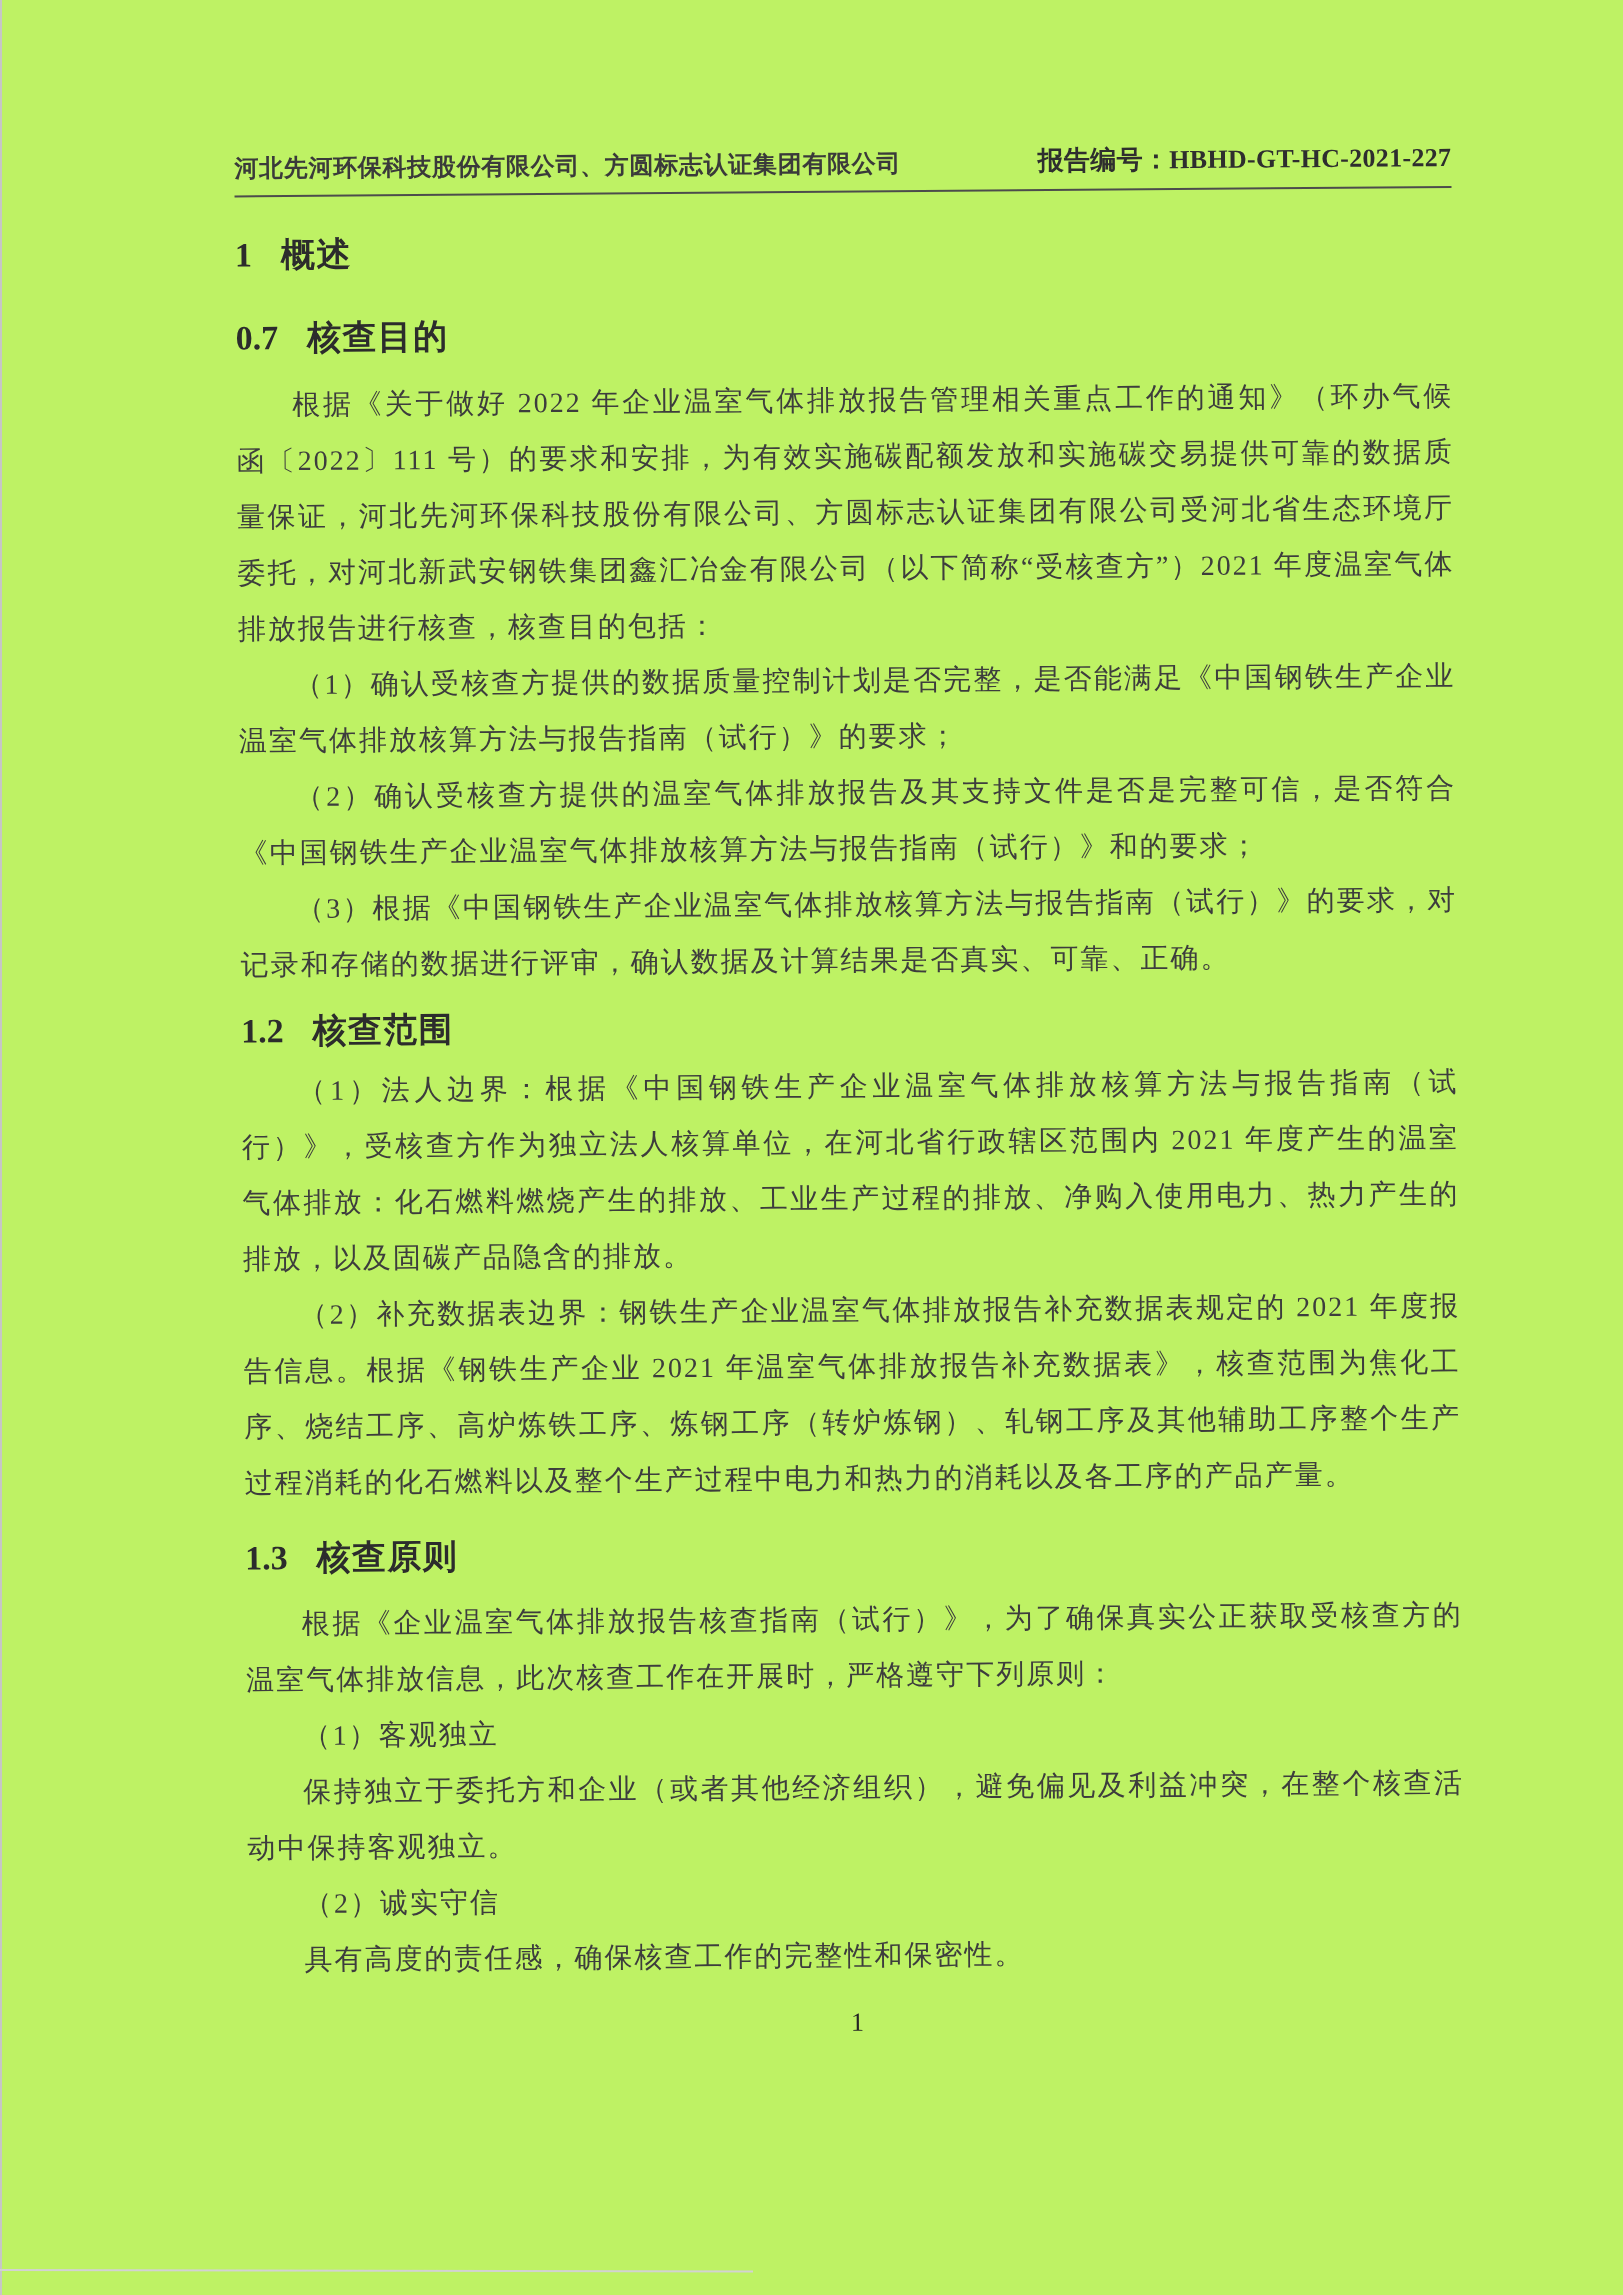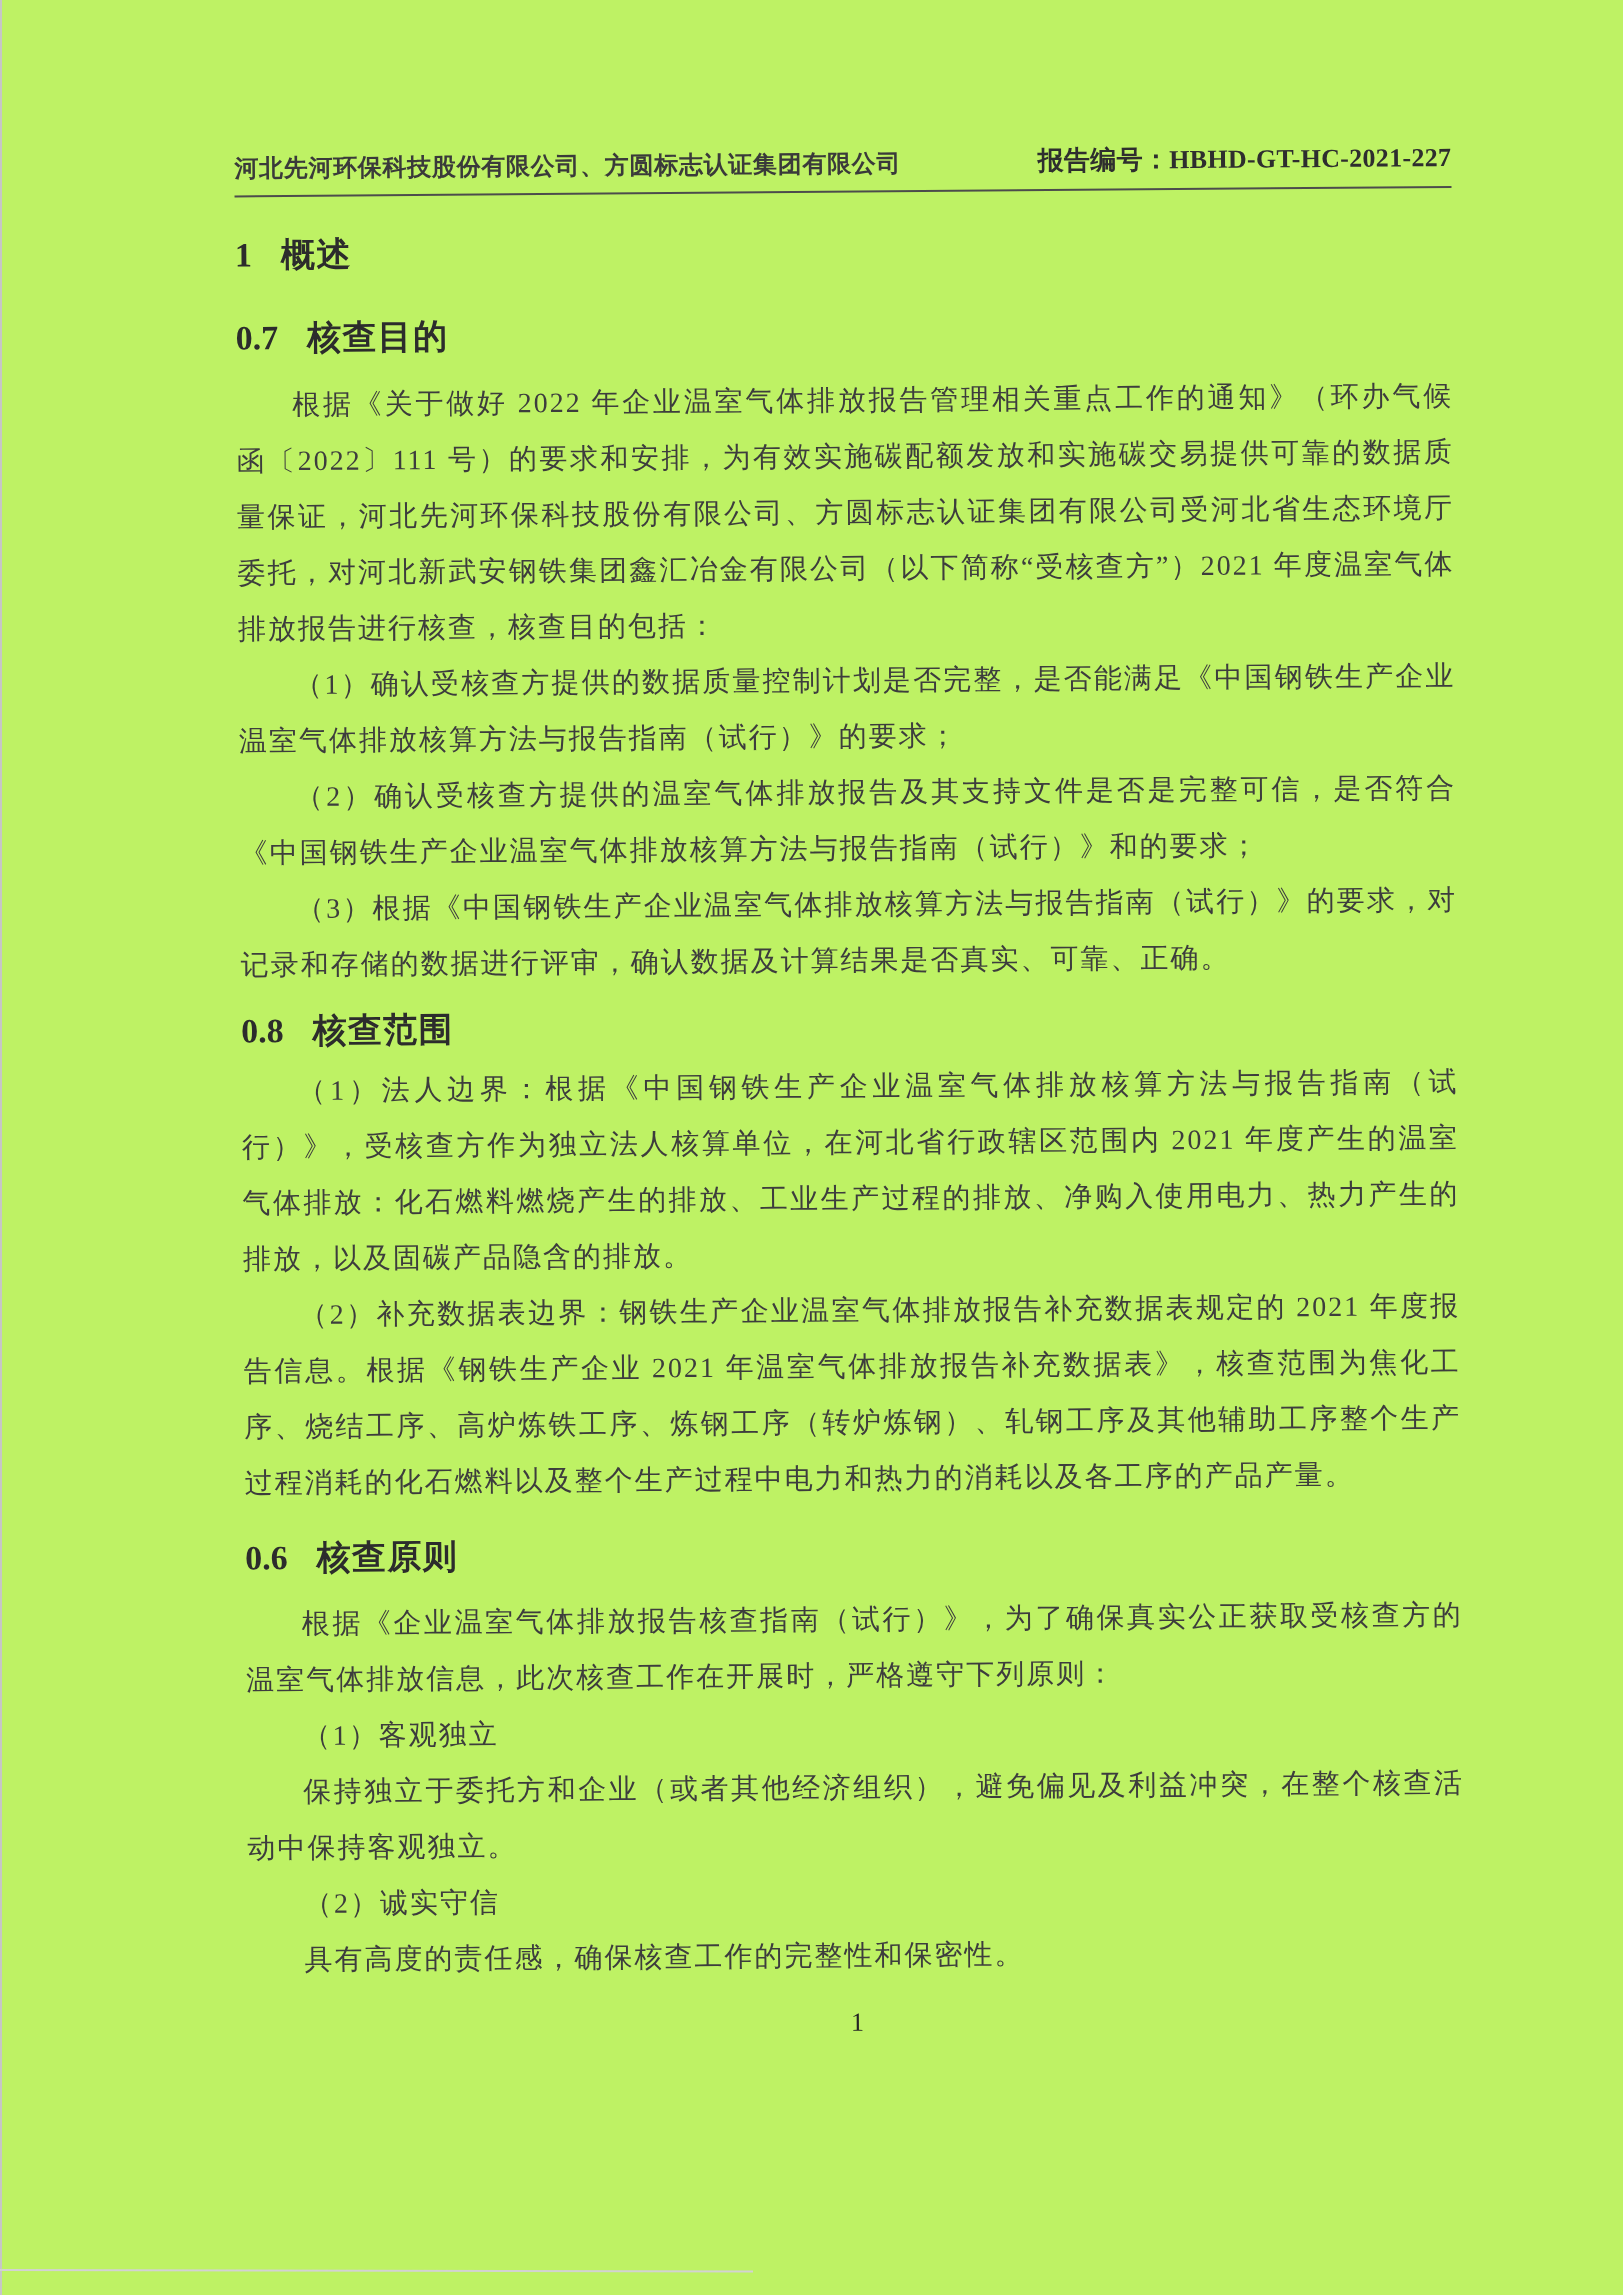--- a/index.html
+++ b/index.html
@@ -125,28 +125,28 @@
     <h2 class="s11">
       <span class="h-num">0.7</span><span>核查目的</span>
     </h2>
 
     <p class="body">根据《关于做好 2022 年企业温室气体排放报告管理相关重点工作的通知》（环办气候函〔2022〕111 号）的要求和安排，为有效实施碳配额发放和实施碳交易提供可靠的数据质量保证，河北先河环保科技股份有限公司、方圆标志认证集团有限公司受河北省生态环境厅委托，对河北新武安钢铁集团鑫汇冶金有限公司（以下简称“受核查方”）2021 年度温室气体排放报告进行核查，核查目的包括：</p>
     <p class="body">（1）确认受核查方提供的数据质量控制计划是否完整，是否能满足《中国钢铁生产企业温室气体排放核算方法与报告指南（试行）》的要求；</p>
     <p class="body">（2）确认受核查方提供的温室气体排放报告及其支持文件是否是完整可信，是否符合《中国钢铁生产企业温室气体排放核算方法与报告指南（试行）》和的要求；</p>
     <p class="body">（3）根据《中国钢铁生产企业温室气体排放核算方法与报告指南（试行）》的要求，对记录和存储的数据进行评审，确认数据及计算结果是否真实、可靠、正确。</p>
 
     <h2 class="s12">
-      <span class="h-num">0.8</span><span>核查范围</span>
+      <span class="h-num">1.2</span><span>核查范围</span>
     </h2>
 
     <p class="body">（1）法人边界：根据《中国钢铁生产企业温室气体排放核算方法与报告指南（试行）》，受核查方作为独立法人核算单位，在河北省行政辖区范围内 2021 年度产生的温室气体排放：化石燃料燃烧产生的排放、工业生产过程的排放、净购入使用电力、热力产生的排放，以及固碳产品隐含的排放。</p>
     <p class="body">（2）补充数据表边界：钢铁生产企业温室气体排放报告补充数据表规定的 2021 年度报告信息。根据《钢铁生产企业 2021 年温室气体排放报告补充数据表》，核查范围为焦化工序、烧结工序、高炉炼铁工序、炼钢工序（转炉炼钢）、轧钢工序及其他辅助工序整个生产过程消耗的化石燃料以及整个生产过程中电力和热力的消耗以及各工序的产品产量。</p>
 
     <h2 class="s13">
-      <span class="h-num">0.6</span><span>核查原则</span>
+      <span class="h-num">1.3</span><span>核查原则</span>
     </h2>
 
     <p class="body">根据《企业温室气体排放报告核查指南（试行）》，为了确保真实公正获取受核查方的温室气体排放信息，此次核查工作在开展时，严格遵守下列原则：</p>
     <p class="body">（1）客观独立</p>
     <p class="body">保持独立于委托方和企业（或者其他经济组织），避免偏见及利益冲突，在整个核查活动中保持客观独立。</p>
     <p class="body">（2）诚实守信</p>
     <p class="body">具有高度的责任感，确保核查工作的完整性和保密性。</p>
 
     <div class="pagefoot">
       <span>1</span>

